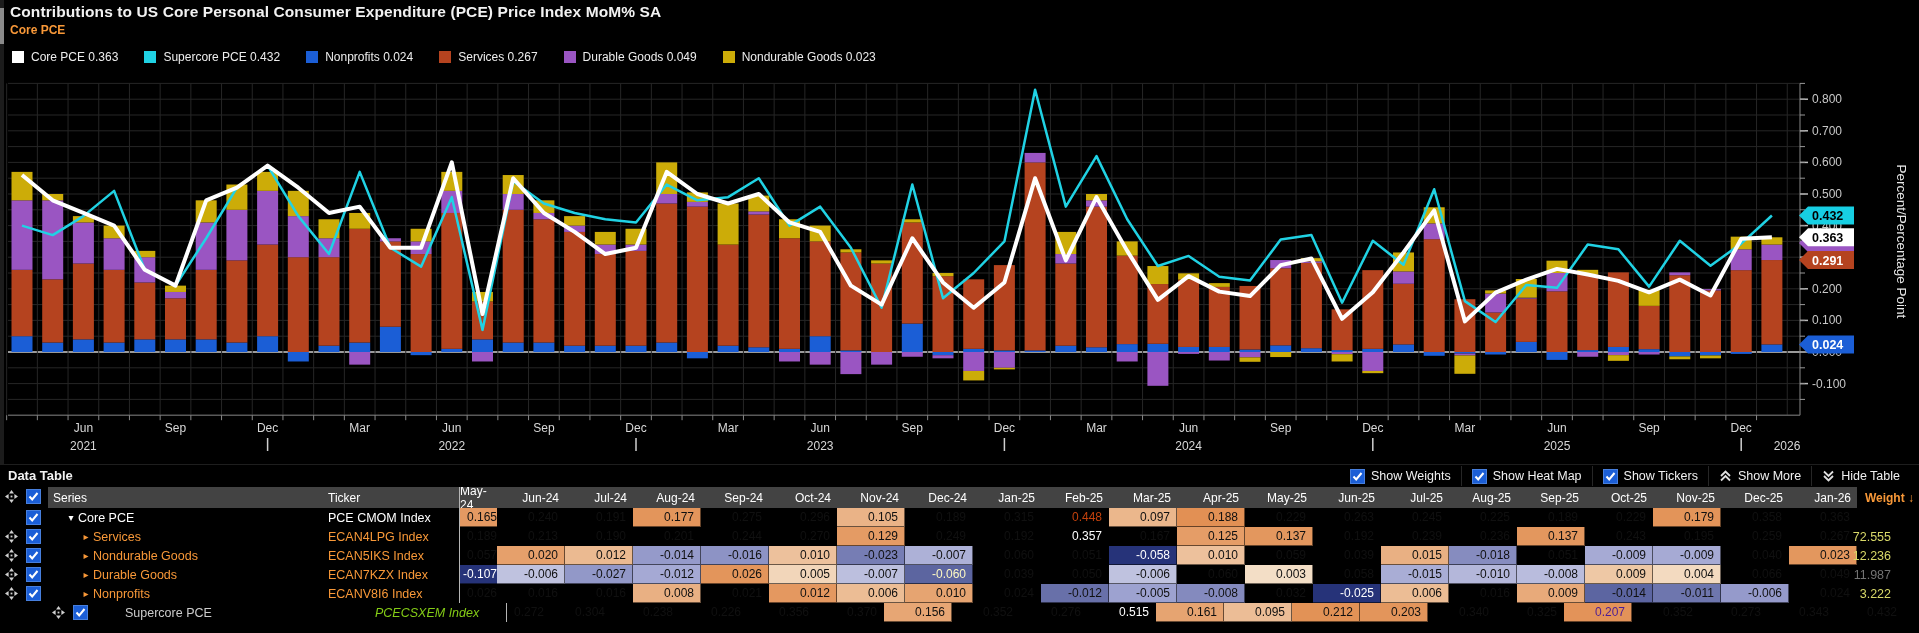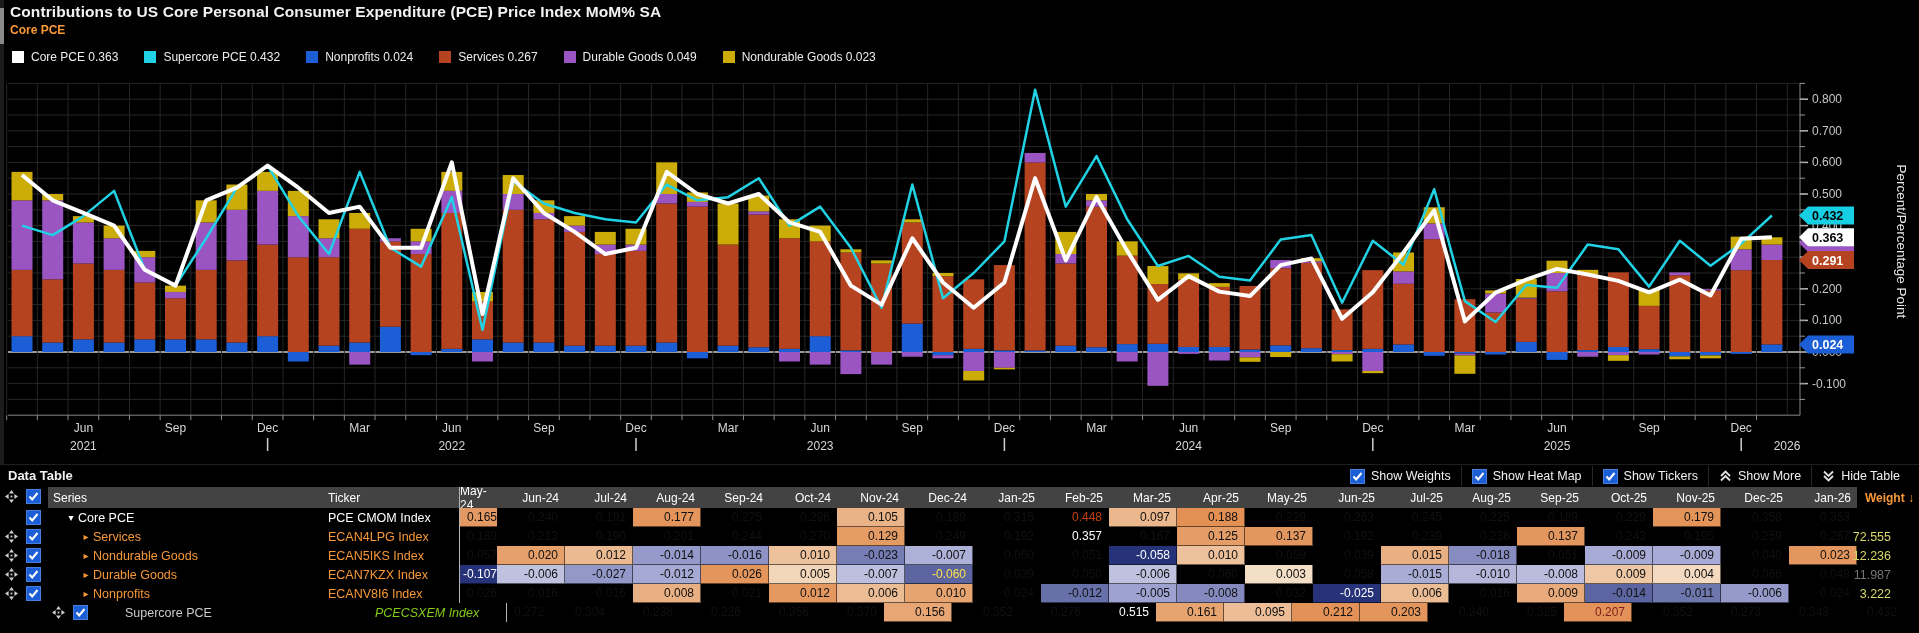--- a/index.html
+++ b/index.html
@@ -776,21 +776,21 @@
             <span class="series-label" style="color: rgb(248, 152, 56);">Durable Goods</span>
           </div>
           <div class="cell col-ticker" style="color: rgb(248, 152, 56); font-size: 12.5px;">ECAN7KZX Index</div>
           <div class="cell col-partial num" style="background: rgb(38, 51, 121); color: rgb(255, 255, 255); border-bottom: 1px solid rgba(0, 0, 0, 0.55);">-0.107</div>
           <div class="cell col-month num" style="background: rgb(191, 194, 223); color: rgb(16, 16, 16); border-right: 1px solid rgba(0, 0, 0, 0.55); border-bottom: 1px solid rgba(0, 0, 0, 0.55);">-0.006</div>
           <div class="cell col-month num" style="background: rgb(146, 152, 200); color: rgb(16, 16, 16); border-right: 1px solid rgba(0, 0, 0, 0.55); border-bottom: 1px solid rgba(0, 0, 0, 0.55);">-0.027</div>
           <div class="cell col-month num" style="background: rgb(165, 169, 212); color: rgb(16, 16, 16); border-right: 1px solid rgba(0, 0, 0, 0.55); border-bottom: 1px solid rgba(0, 0, 0, 0.55);">-0.012</div>
           <div class="cell col-month num" style="background: rgb(227, 149, 91); color: rgb(16, 16, 16); border-right: 1px solid rgba(0, 0, 0, 0.55); border-bottom: 1px solid rgba(0, 0, 0, 0.55);">0.026</div>
           <div class="cell col-month num" style="background: rgb(242, 214, 186); color: rgb(16, 16, 16); border-right: 1px solid rgba(0, 0, 0, 0.55); border-bottom: 1px solid rgba(0, 0, 0, 0.55);">0.005</div>
           <div class="cell col-month num" style="background: rgb(188, 191, 222); color: rgb(16, 16, 16); border-right: 1px solid rgba(0, 0, 0, 0.55); border-bottom: 1px solid rgba(0, 0, 0, 0.55);">-0.007</div>
-          <div class="cell col-month num" style="background: rgb(92, 101, 160); color: #fde047; border-right: 1px solid rgba(0, 0, 0, 0.55); border-bottom: 1px solid rgba(0, 0, 0, 0.55);">-0.060</div>
+          <div class="cell col-month num" style="background: rgb(92, 101, 160); color: #fef9c3; border-right: 1px solid rgba(0, 0, 0, 0.55); border-bottom: 1px solid rgba(0, 0, 0, 0.55);">-0.060</div>
           <div class="cell col-month num" style="color: rgb(16, 16, 16); border-right: 1px solid rgba(0, 0, 0, 0.55); border-bottom: 1px solid rgba(0, 0, 0, 0.55);">0.039</div>
           <div class="cell col-month num" style="color: rgb(16, 16, 16); border-right: 1px solid rgba(0, 0, 0, 0.55); border-bottom: 1px solid rgba(0, 0, 0, 0.55);">0.050</div>
           <div class="cell col-month num" style="background: rgb(191, 194, 223); color: rgb(16, 16, 16); border-right: 1px solid rgba(0, 0, 0, 0.55); border-bottom: 1px solid rgba(0, 0, 0, 0.55);">-0.006</div>
           <div class="cell col-month num" style="color: rgb(16, 16, 16); border-right: 1px solid rgba(0, 0, 0, 0.55); border-bottom: 1px solid rgba(0, 0, 0, 0.55);">0.060</div>
           <div class="cell col-month num" style="background: rgb(243, 222, 198); color: rgb(16, 16, 16); border-right: 1px solid rgba(0, 0, 0, 0.55); border-bottom: 1px solid rgba(0, 0, 0, 0.55);">0.003</div>
           <div class="cell col-month num" style="color: rgb(16, 16, 16); border-right: 1px solid rgba(0, 0, 0, 0.55); border-bottom: 1px solid rgba(0, 0, 0, 0.55);">0.058</div>
           <div class="cell col-month num" style="background: rgb(169, 173, 213); color: rgb(16, 16, 16); border-right: 1px solid rgba(0, 0, 0, 0.55); border-bottom: 1px solid rgba(0, 0, 0, 0.55);">-0.015</div>
           <div class="cell col-month num" style="background: rgb(180, 183, 218); color: rgb(16, 16, 16); border-right: 1px solid rgba(0, 0, 0, 0.55); border-bottom: 1px solid rgba(0, 0, 0, 0.55);">-0.010</div>
           <div class="cell col-month num" style="background: rgb(185, 188, 221); color: rgb(16, 16, 16); border-right: 1px solid rgba(0, 0, 0, 0.55); border-bottom: 1px solid rgba(0, 0, 0, 0.55);">-0.008</div>
           <div class="cell col-month num" style="background: rgb(238, 200, 165); color: rgb(16, 16, 16); border-right: 1px solid rgba(0, 0, 0, 0.55); border-bottom: 1px solid rgba(0, 0, 0, 0.55);">0.009</div>
@@ -875,21 +875,21 @@
           <div class="cell col-month num" style="background: rgb(231, 166, 116); color: rgb(16, 16, 16); border-right: 1px solid rgba(0, 0, 0, 0.55); border-bottom: 1px solid rgba(0, 0, 0, 0.55);">0.156</div>
           <div class="cell col-month num" style="color: rgb(16, 16, 16); border-right: 1px solid rgba(0, 0, 0, 0.55); border-bottom: 1px solid rgba(0, 0, 0, 0.55);">0.352</div>
           <div class="cell col-month num" style="color: rgb(16, 16, 16); border-right: 1px solid rgba(0, 0, 0, 0.55); border-bottom: 1px solid rgba(0, 0, 0, 0.55);">0.276</div>
           <div class="cell col-month num" style="color: rgb(255, 255, 255); border-right: 1px solid rgba(0, 0, 0, 0.55); border-bottom: 1px solid rgba(0, 0, 0, 0.55);">0.515</div>
           <div class="cell col-month num" style="background: rgb(230, 164, 113); color: rgb(16, 16, 16); border-right: 1px solid rgba(0, 0, 0, 0.55); border-bottom: 1px solid rgba(0, 0, 0, 0.55);">0.161</div>
           <div class="cell col-month num" style="background: rgb(236, 189, 150); color: rgb(16, 16, 16); border-right: 1px solid rgba(0, 0, 0, 0.55); border-bottom: 1px solid rgba(0, 0, 0, 0.55);">0.095</div>
           <div class="cell col-month num" style="background: rgb(226, 146, 86); color: rgb(16, 16, 16); border-right: 1px solid rgba(0, 0, 0, 0.55); border-bottom: 1px solid rgba(0, 0, 0, 0.55);">0.212</div>
           <div class="cell col-month num" style="background: rgb(227, 149, 91); color: rgb(16, 16, 16); border-right: 1px solid rgba(0, 0, 0, 0.55); border-bottom: 1px solid rgba(0, 0, 0, 0.55);">0.203</div>
           <div class="cell col-month num" style="color: rgb(16, 16, 16); border-right: 1px solid rgba(0, 0, 0, 0.55); border-bottom: 1px solid rgba(0, 0, 0, 0.55);">0.340</div>
           <div class="cell col-month num" style="color: rgb(16, 16, 16); border-right: 1px solid rgba(0, 0, 0, 0.55); border-bottom: 1px solid rgba(0, 0, 0, 0.55);">0.325</div>
-          <div class="cell col-month num" style="background: rgb(227, 147, 89); color: #7f1d1d; border-right: 1px solid rgba(0, 0, 0, 0.55); border-bottom: 1px solid rgba(0, 0, 0, 0.55);">0.207</div>
+          <div class="cell col-month num" style="background: rgb(227, 147, 89); color: #4c1d95; border-right: 1px solid rgba(0, 0, 0, 0.55); border-bottom: 1px solid rgba(0, 0, 0, 0.55);">0.207</div>
           <div class="cell col-month num" style="color: rgb(16, 16, 16); border-right: 1px solid rgba(0, 0, 0, 0.55); border-bottom: 1px solid rgba(0, 0, 0, 0.55);">0.352</div>
           <div class="cell col-month num" style="color: rgb(16, 16, 16); border-right: 1px solid rgba(0, 0, 0, 0.55); border-bottom: 1px solid rgba(0, 0, 0, 0.55);">0.273</div>
           <div class="cell col-month num" style="color: rgb(16, 16, 16); border-right: 1px solid rgba(0, 0, 0, 0.55); border-bottom: 1px solid rgba(0, 0, 0, 0.55);">0.343</div>
           <div class="cell col-month num" style="color: rgb(16, 16, 16); border-right: 1px solid rgba(0, 0, 0, 0.55); border-bottom: 1px solid rgba(0, 0, 0, 0.55);">0.432</div>
           <div class="cell col-weight" style="color: rgb(216, 216, 104); font-size: 12.5px;"></div>
         </div>
       </div>
   </div>
 </div>
 

